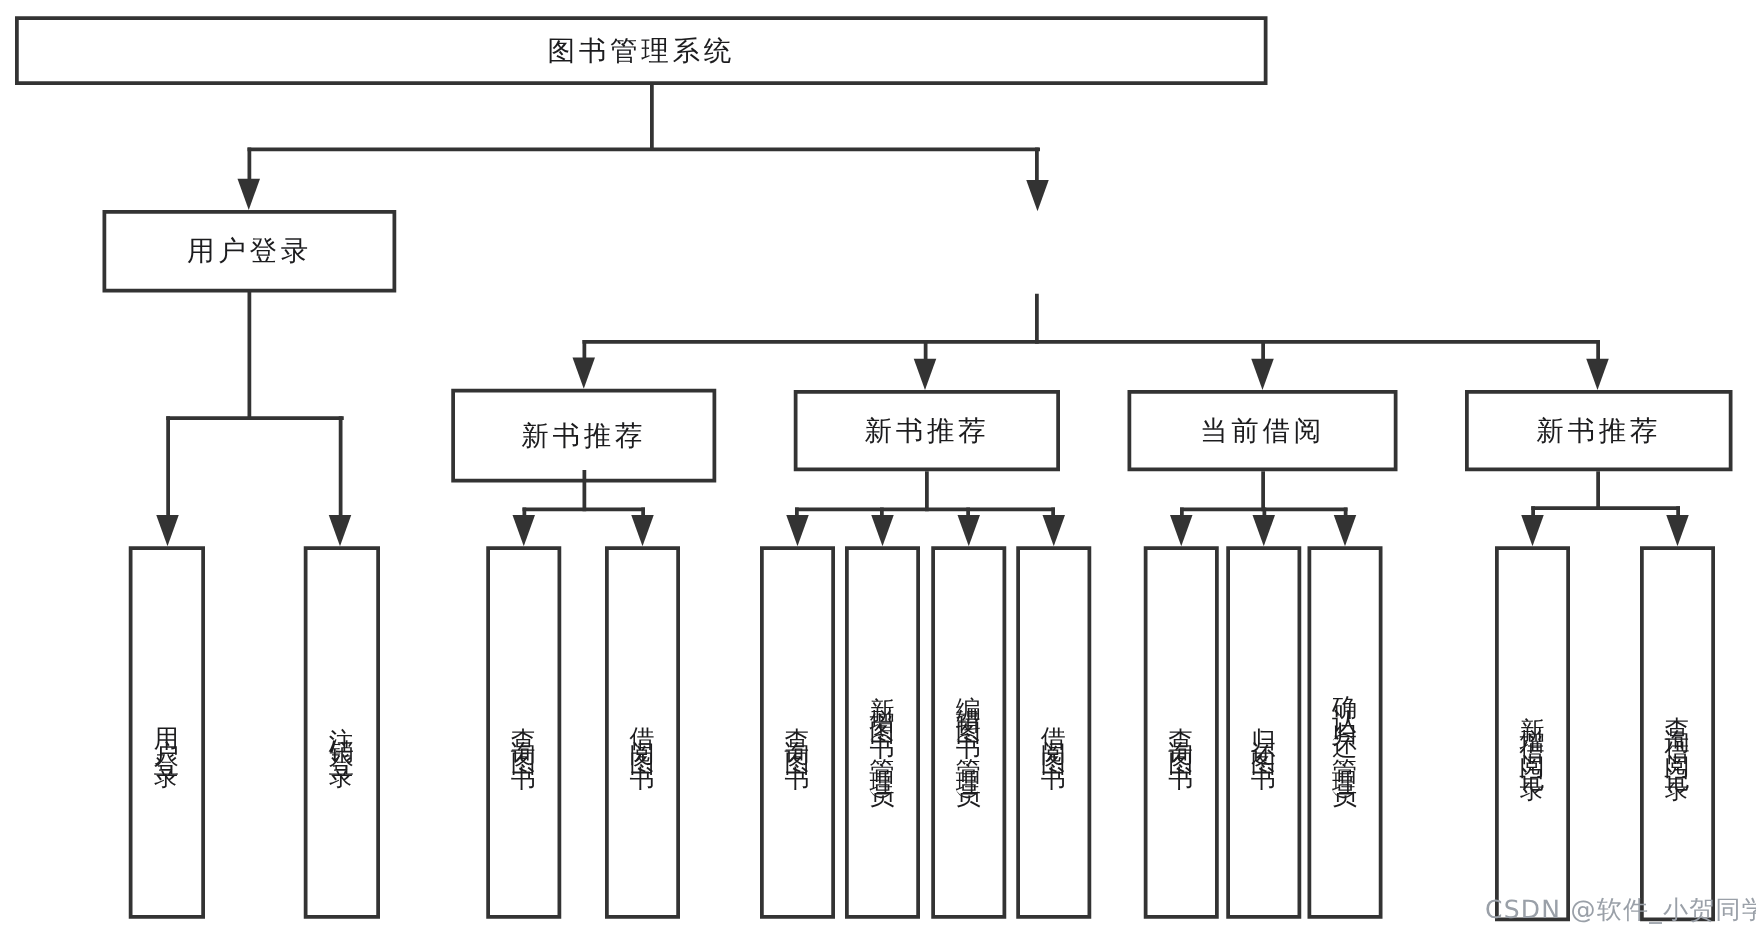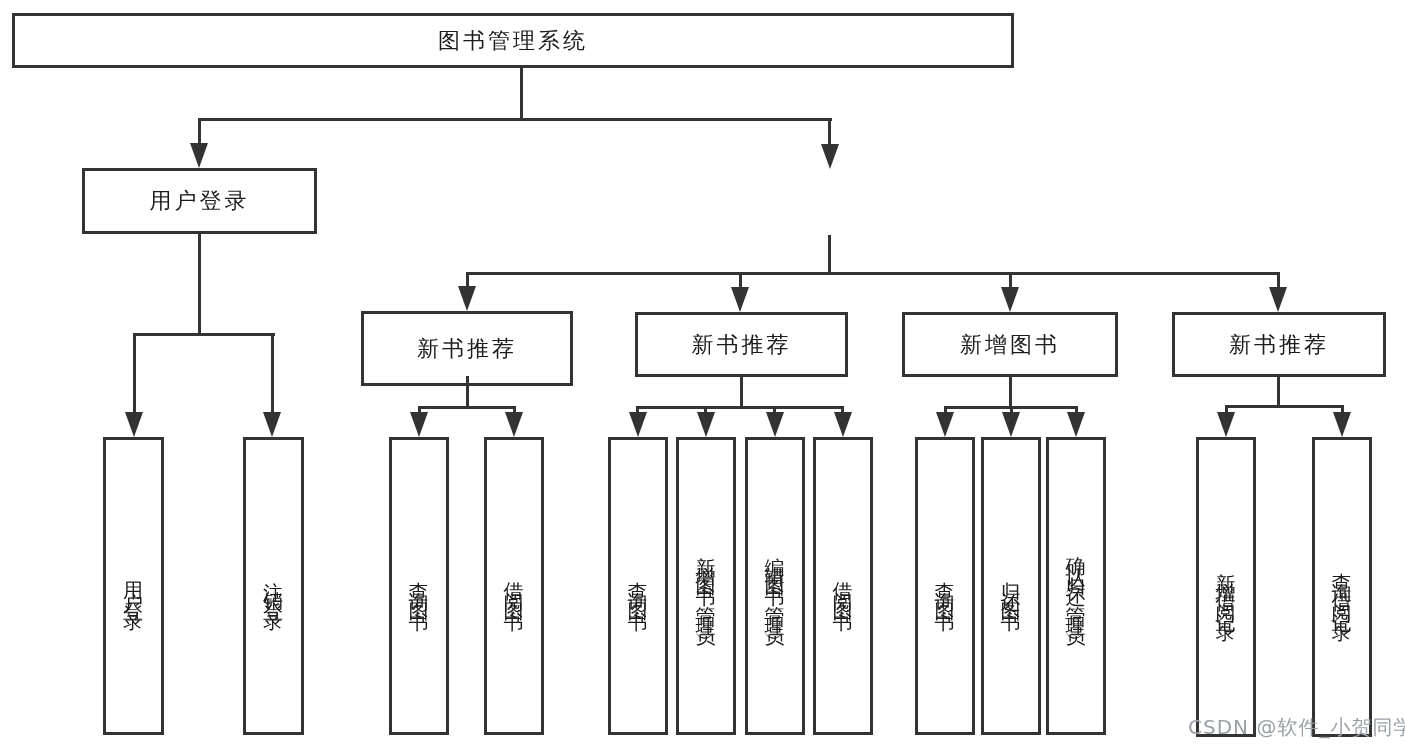--- a/index.html
+++ b/index.html
@@ -94,21 +94,21 @@
   <div class="arrow" style="left:1001px; top:287px;"></div>
   <div class="arrow" style="left:1269px; top:287px;"></div>
 
   <div class="node h-node" style="left:361px; top:311px; width:212px; height:75px;">
     <span>新书推荐</span>
   </div>
   <div class="node h-node" style="left:635px; top:312px; width:213px; height:65px;">
     <span>新书推荐</span>
   </div>
   <div class="node h-node" style="left:902px; top:312px; width:216px; height:65px;">
-    <span>新增图书</span>
+    <span>当前借阅</span>
   </div>
   <div class="node h-node" style="left:1172px; top:312px; width:214px; height:65px;">
     <span>新书推荐</span>
   </div>
 
   <div class="line" style="left:466px; top:376px; width:3px; height:33px;"></div>
   <div class="line" style="left:418px; top:406px; width:98px; height:3px;"></div>
   <div class="line" style="left:418px; top:406px; width:3px; height:10px;"></div>
   <div class="line" style="left:513px; top:406px; width:3px; height:10px;"></div>
   <div class="arrow" style="left:410px; top:412px;"></div>

